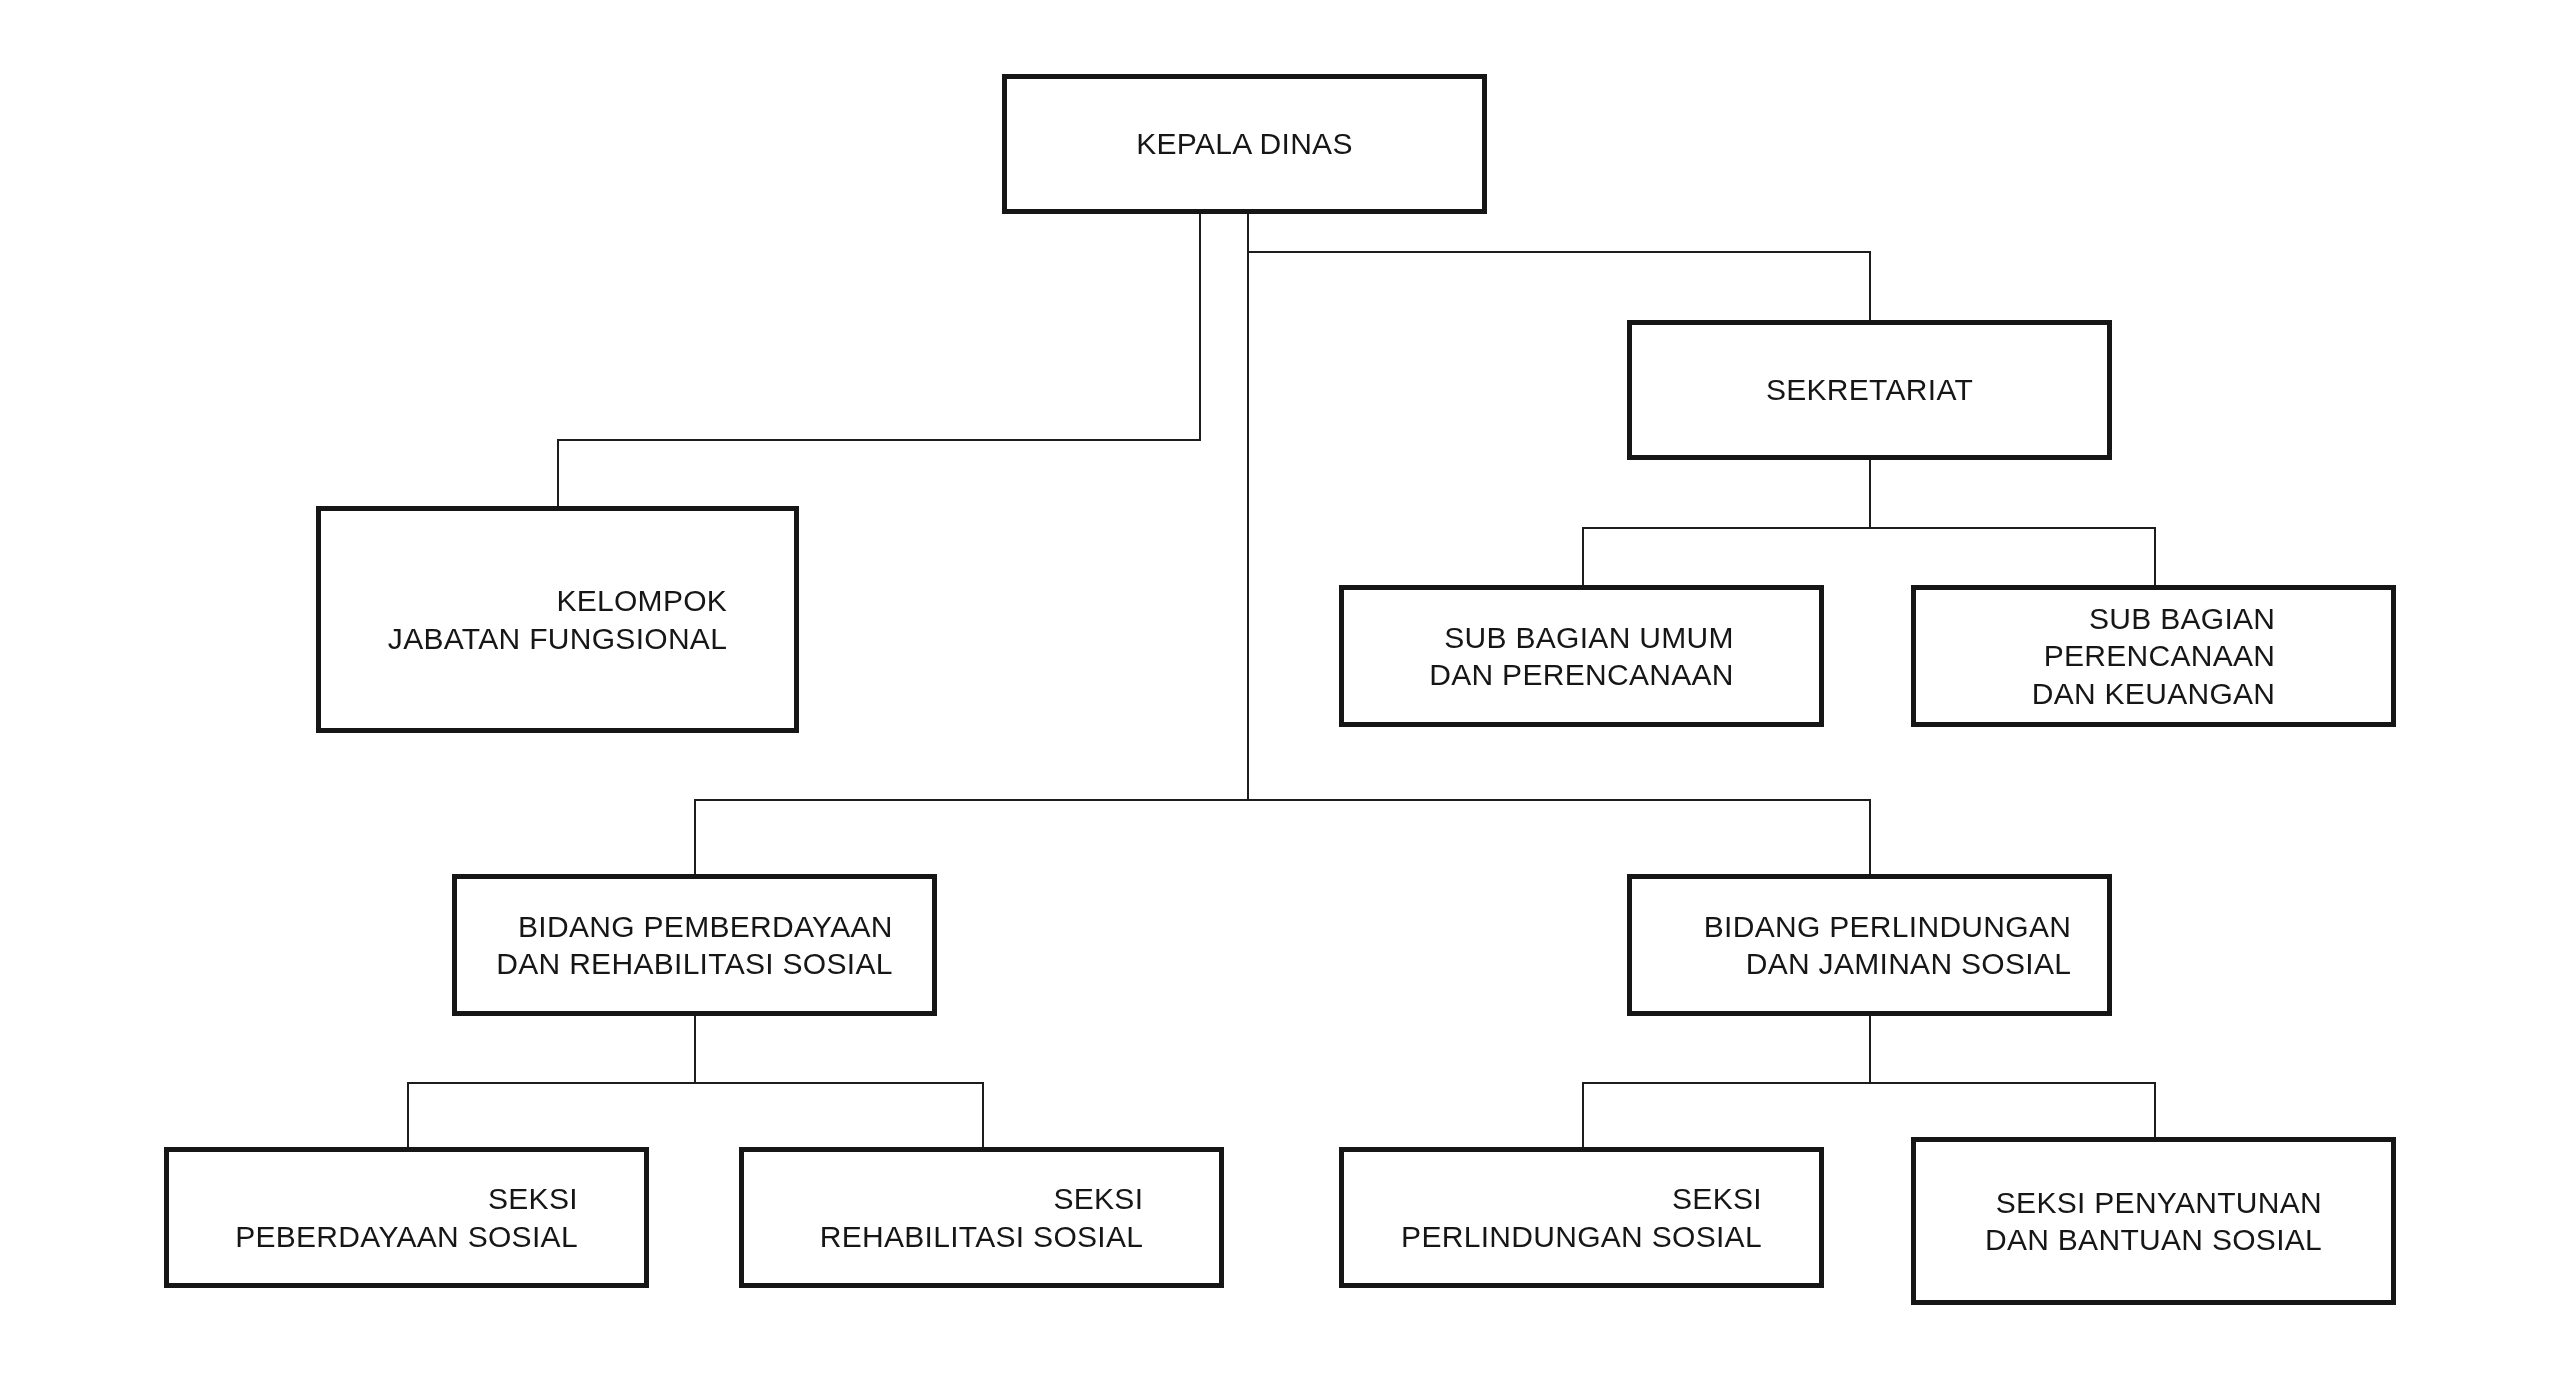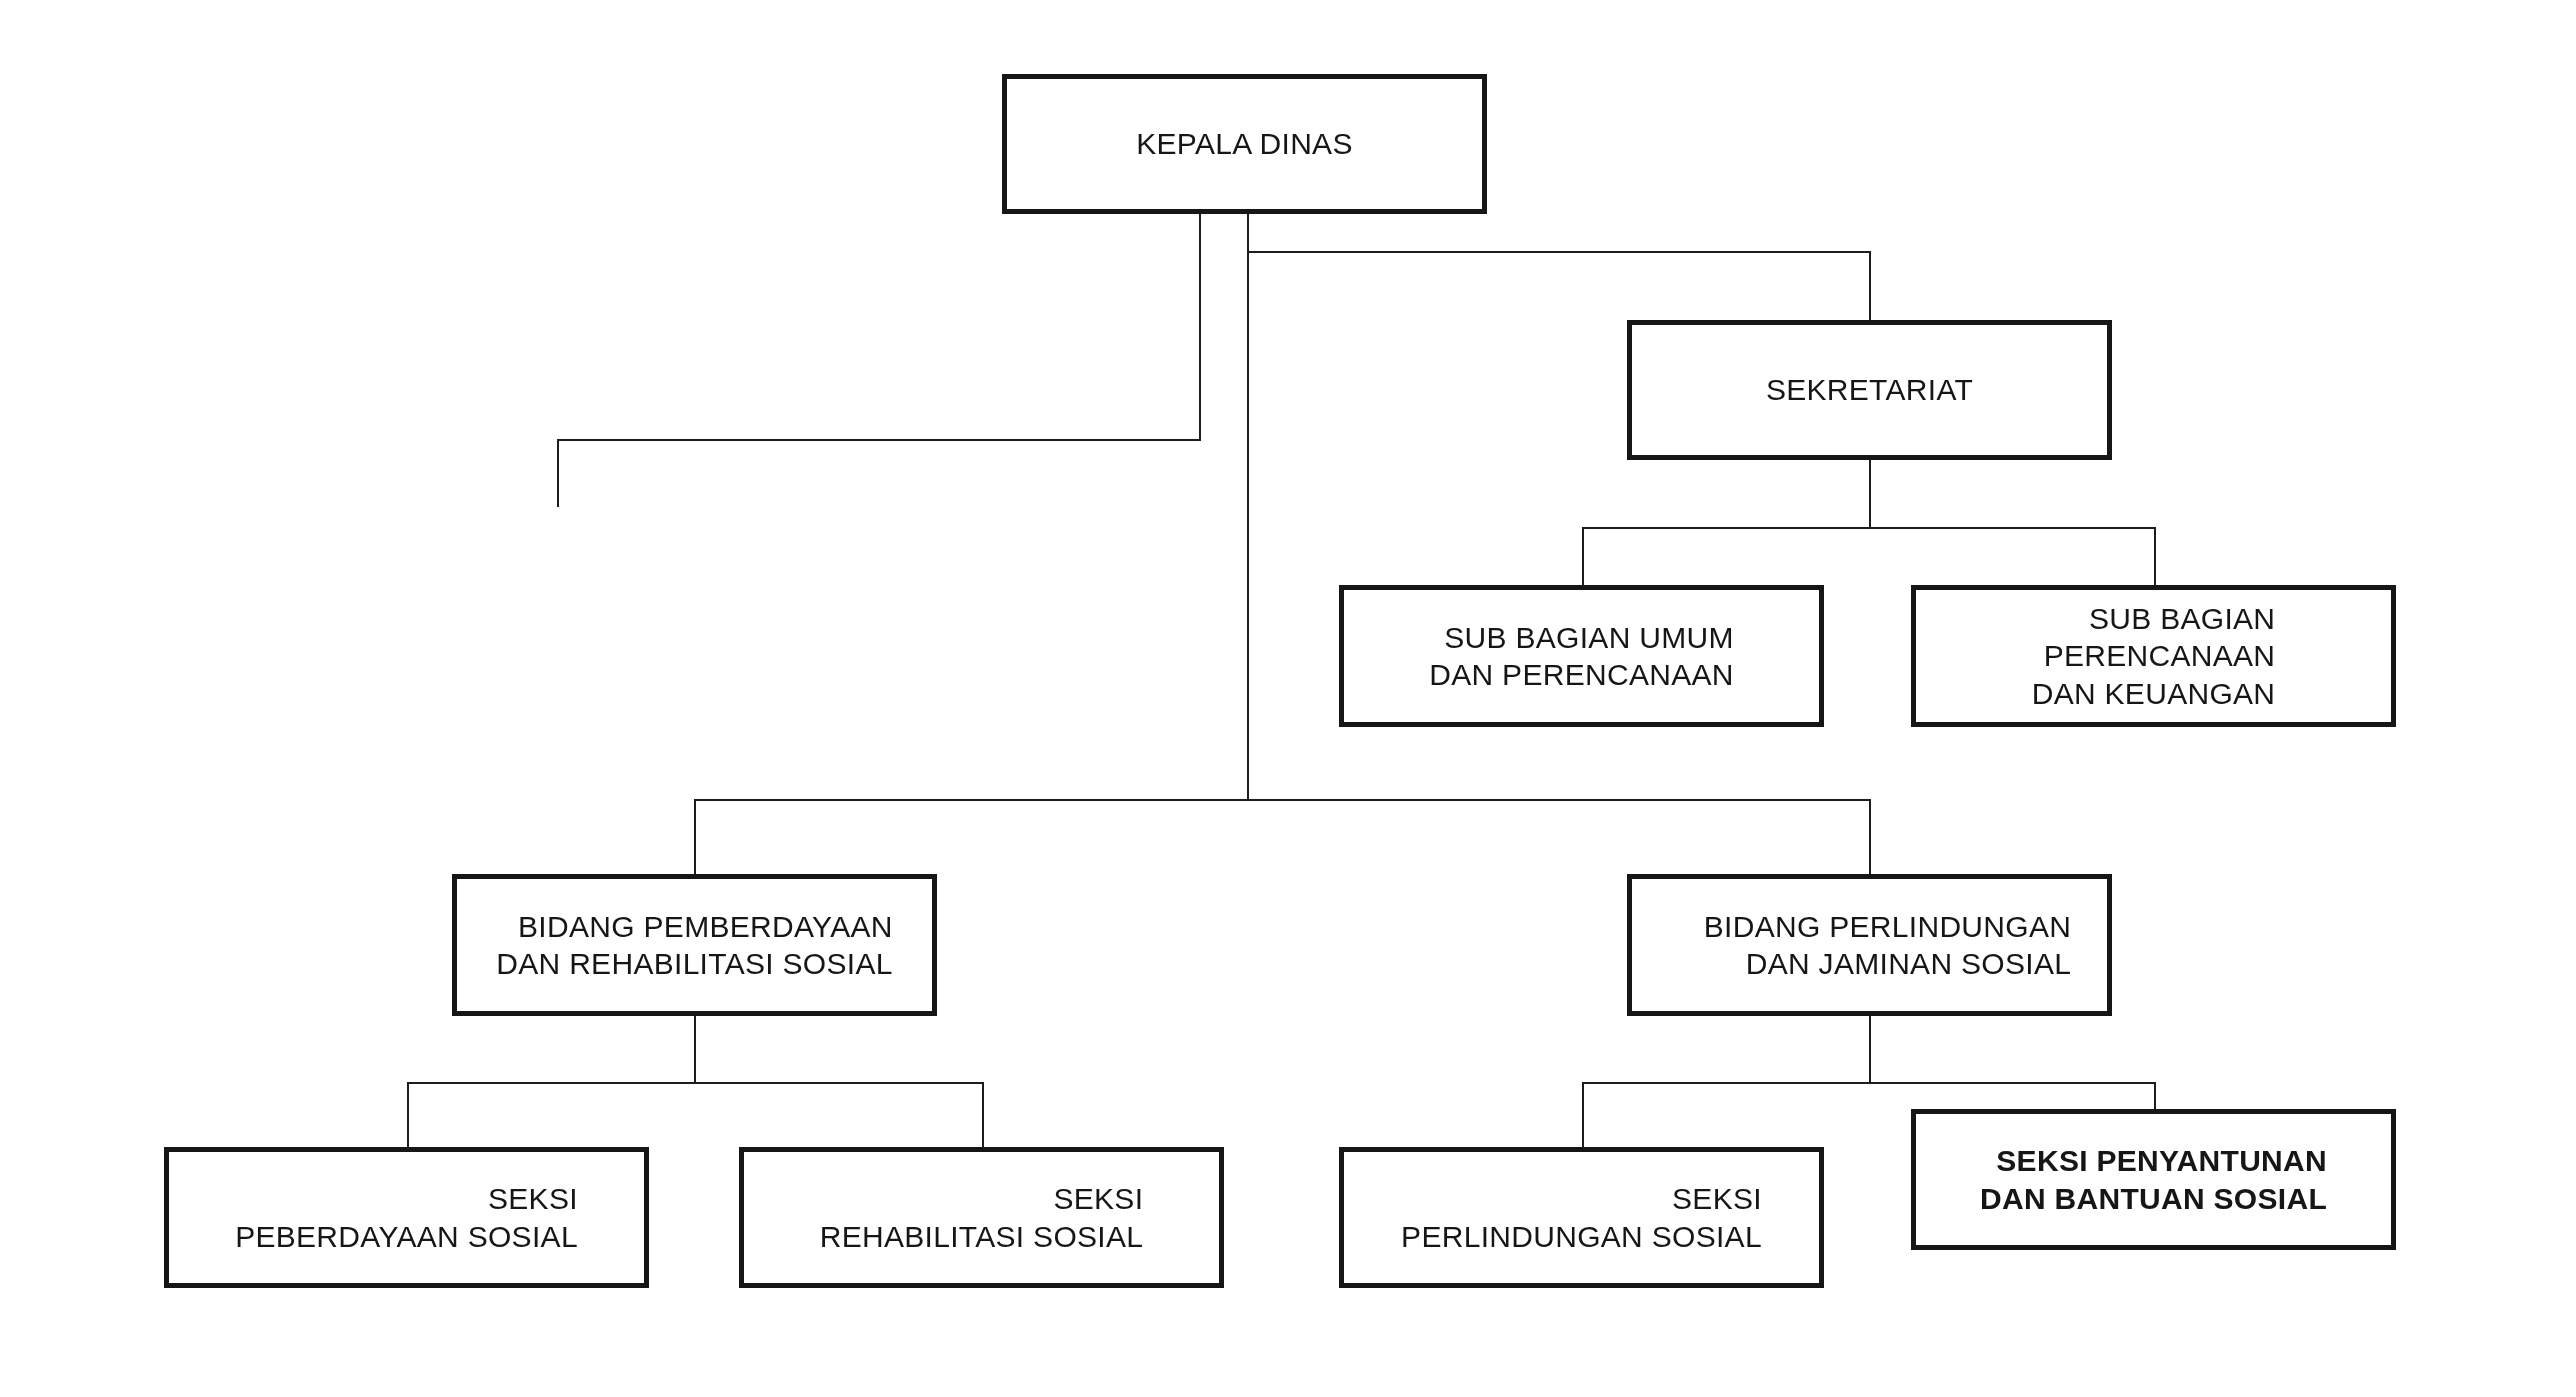--- a/index.html
+++ b/index.html
@@ -63,20 +63,24 @@
   <div class="vline" style="left:2154px; top:1082px; height:66px;"></div>
 
   <div class="node" style="left:1002px; top:74px;  width:485px; height:140px;">
     <span>KEPALA DINAS</span>
   </div>
 
   <div class="node" style="left:1627px; top:320px;  width:485px; height:140px;">
     <span>SEKRETARIAT</span>
   </div>
 
+  <div class="node" style="left:316px;  top:506px;  width:483px; height:227px;">
+    <span>KELOMPOK
+JABATAN FUNGSIONAL</span>
+  </div>
 
   <div class="node" style="left:1339px; top:585px;  width:485px; height:142px;">
     <span>SUB BAGIAN UMUM
 DAN PERENCANAAN</span>
   </div>
 
   <div class="node" style="left:452px;  top:874px; width:485px; height:142px;">
     <span>BIDANG PEMBERDAYAAN
 DAN REHABILITASI SOSIAL</span>
   </div>
@@ -100,19 +104,19 @@
   <div class="node" style="left:739px; top:1147px; width:485px; height:141px;">
     <span>SEKSI
 REHABILITASI SOSIAL</span>
   </div>
 
   <div class="node" style="left:1339px; top:1147px; width:485px; height:141px;">
     <span>SEKSI
 PERLINDUNGAN SOSIAL</span>
   </div>
 
-  <div class="node" style="left:1911px; top:1109px; width:485px; height:141px;font-weight:bold;">
+  <div class="node" style="left:1911px; top:1137px; width:485px; height:168px;">
     <span>SEKSI PENYANTUNAN
 DAN BANTUAN SOSIAL</span>
   </div>
 
 </div>
 
 
 </body></html>

